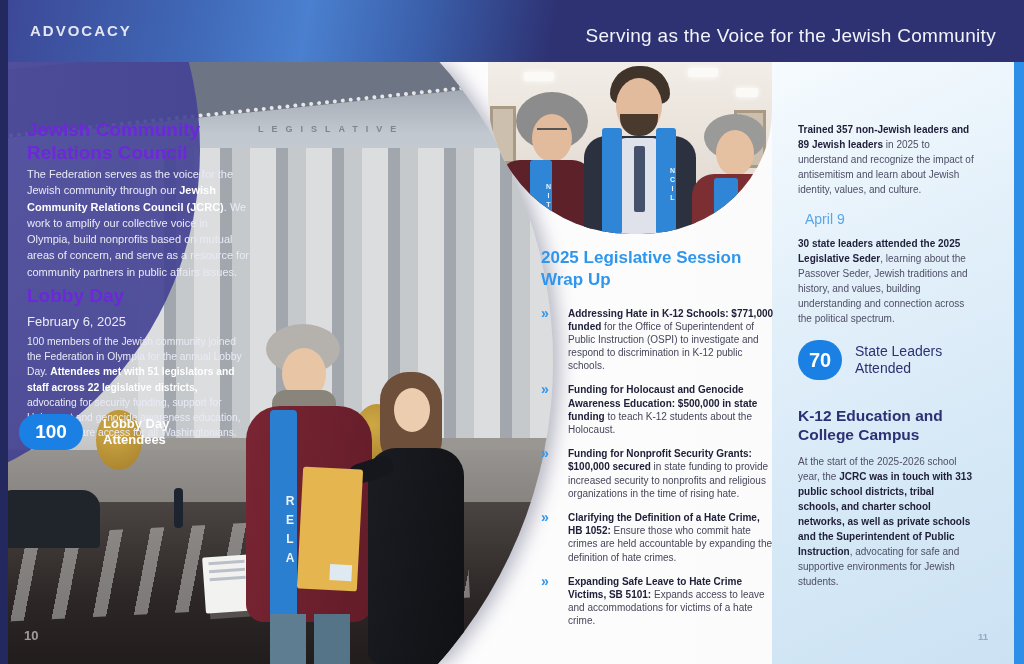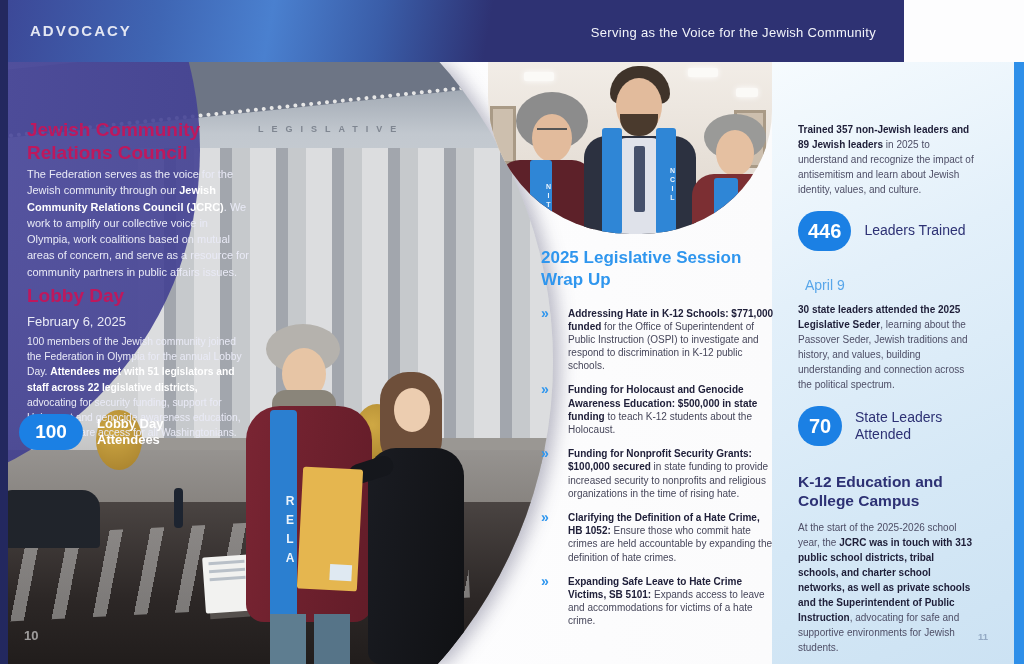--- a/index.html
+++ b/index.html
@@ -3,29 +3,29 @@
 <meta charset="utf-8">
 <style>
   html,body{margin:0;padding:0;background:#ffffff;}
   #page{
     position:relative;width:1024px;height:664px;overflow:hidden;
     font-family:"Liberation Sans","DejaVu Sans",sans-serif;
     background:#fdfdfe;
   }
   
   .header{
-    position:absolute;left:0;top:0;width:904px;height:62px;z-index:50;
+    position:absolute;left:0;top:0;width:1024px;height:62px;z-index:50;
     background:linear-gradient(100deg,#3c4796 0%,#3f66b4 18%,#4a80cf 30%,#3a5da8 42%,#2e3273 54%,#2e3273 100%);
   }
   .header-title{
     position:absolute;left:30px;top:22px;color:#e3e6f2;font-size:15px;font-weight:700;
     letter-spacing:2px;
   }
   .header-tagline{
-    position:absolute;right:28px;top:25px;color:#f2f4fa;font-size:13px;font-weight:400;letter-spacing:.3px;
+    position:absolute;right:28px;top:25px;color:#f2f4fa;font-size:19px;font-weight:400;letter-spacing:.3px;
   }
   .left-strip{position:absolute;left:0;top:0;width:8px;height:664px;background:#23285f;z-index:60;}
   .right-strip{position:absolute;right:0;top:62px;width:10px;height:602px;background:#2e8fe9;z-index:60;}
 
   
   .middle-page{
     position:absolute;left:8px;top:62px;width:764px;height:602px;z-index:1;
     background:linear-gradient(90deg,#e9e9ec 0%,#f7f7f9 30%,#fdfdfe 55%,#fbfbfc 100%);
   }
 
@@ -105,29 +105,29 @@
     transform:rotate(-18deg);}
   
   .purple-circle{
     position:absolute;left:-508px;top:-262px;width:700px;height:700px;border-radius:50%;
     background:radial-gradient(circle at 60% 40%,rgba(76,74,158,.90) 0%,rgba(66,64,146,.90) 55%,rgba(56,54,132,.88) 100%);
   }
   .l-pagenum{position:absolute;left:16px;top:566px;color:rgba(255,255,255,.55);font-size:13px;font-weight:700;}
 
   
   .left-content{position:absolute;left:8px;top:62px;width:460px;height:602px;z-index:10;color:#fff;}
-  .lp-h{position:absolute;left:19px;margin:0;color:#be185d;font-size:19px;font-weight:700;line-height:1.22;}
+  .lp-h{position:absolute;left:19px;margin:0;color:#6d28d9;font-size:19px;font-weight:700;line-height:1.22;}
   .lp-h1{top:56px;width:195px;}
   .lp-p{position:absolute;left:19px;margin:0;color:#e9eaf6;font-size:11px;line-height:1.48;}
   .lp-p b{color:#ffffff;}
   .lp-p1{top:104px;width:222px;}
   .lp-h2{top:222px;}
   .lp-date{position:absolute;left:19px;top:252px;color:#e9eaf6;font-size:13px;}
   .lp-p2{top:272px;width:216px;font-size:10.3px;}
-  .lp-stat{position:absolute;left:11px;top:352px;display:flex;align-items:center;gap:14px;}
+  .lp-stat{position:absolute;left:11px;top:352px;display:flex;align-items:center;gap:20px;}
   .lp-pill{min-width:64px;height:36px;border-radius:18px;background:#1b80e4;color:#fff;display:flex;
     align-items:center;justify-content:center;font-size:19px;font-weight:700;padding:0 10px;box-sizing:border-box;}
   .lp-stat-label{color:#ffffff;font-size:13px;font-weight:700;line-height:1.25;max-width:95px;}
 
   
   .photo-top{
     position:absolute;left:488px;top:62px;width:284px;height:172px;z-index:4;overflow:hidden;
     border-radius:0 0 46% 50% / 0 0 72% 80%;
     background:linear-gradient(#f2ede7 0%,#e7e0d8 55%,#ded6cd 100%);
   }
@@ -158,24 +158,20 @@
 
   <div class="header">
     <div class="header-title">ADVOCACY</div>
     <div class="header-tagline">Serving as the Voice for the Jewish Community</div>
   </div>
 
   <div class="middle-page"></div>
 
   <aside class="right-col">
     <p class="r-p"><b>Trained 357 non-Jewish leaders and 89 Jewish leaders</b><span> in 2025 to understand and recognize the impact of antisemitism and learn about Jewish identity, values, and culture.</span></p>
-    <div class="stat-row">
-      <div class="pill">446</div>
-      <div class="stat-label">Leaders Trained</div>
-    </div>
 
     <div class="r-sub">April 9</div>
     <p class="r-p"><b>30 state leaders attended the 2025 Legislative Seder</b><span>, learning about the Passover Seder, Jewish traditions and history, and values, building understanding and connection across the political spectrum.</span></p>
     <div class="stat-row">
       <div class="pill">70</div>
       <div class="stat-label">State Leaders Attended</div>
     </div>
 
     <h3 class="r-h narrow">K-12 Education and College Campus</h3>
     <p class="r-p"><span>At the start of the 2025-2026 school year, the </span><b>JCRC was in touch with 313 public school districts, tribal schools, and charter school networks, as well as private schools and the Superintendent of Public Instruction</b><span>, advocating for safe and supportive environments for Jewish students.</span></p>
@@ -217,21 +213,21 @@
       <div class="w-leg1"></div>
       <div class="w-leg2"></div>
 
       <div class="purple-circle"></div>
       <div class="l-pagenum">10</div>
     </div>
   </div>
 
   <div class="left-content">
     <h2 class="lp-h lp-h1">Jewish Community Relations Council</h2>
-    <p class="lp-p lp-p1"><span>The Federation serves as the voice for the Jewish community through our </span><b>Jewish Community Relations Council (JCRC)</b><span>. We work to amplify our collective voice in Olympia, work coalitions based on mutual areas of concern, and serve as a resource for community partners in public affairs issues.</span></p>
+    <p class="lp-p lp-p1"><span>The Federation serves as the voice for the Jewish community through our </span><b>Jewish Community Relations Council (JCRC)</b><span>. We work to amplify our collective voice in Olympia, build nonprofits based on mutual areas of concern, and serve as a resource for community partners in public affairs issues.</span></p>
     <h2 class="lp-h lp-h2">Lobby Day</h2>
     <div class="lp-date">February 6, 2025</div>
     <p class="lp-p lp-p2"><span>100 members of the Jewish community joined the Federation in Olympia for the annual Lobby Day. </span><b>Attendees met with 51 legislators and staff across 22 legislative districts,</b><span> advocating for security funding, support for Holocaust and genocide awareness education, and healthcare access for all Washingtonians.</span></p>
     <div class="lp-stat">
       <div class="lp-pill">100</div>
       <div class="lp-stat-label">Lobby Day Attendees</div>
     </div>
   </div>
 
   <div class="photo-top">

